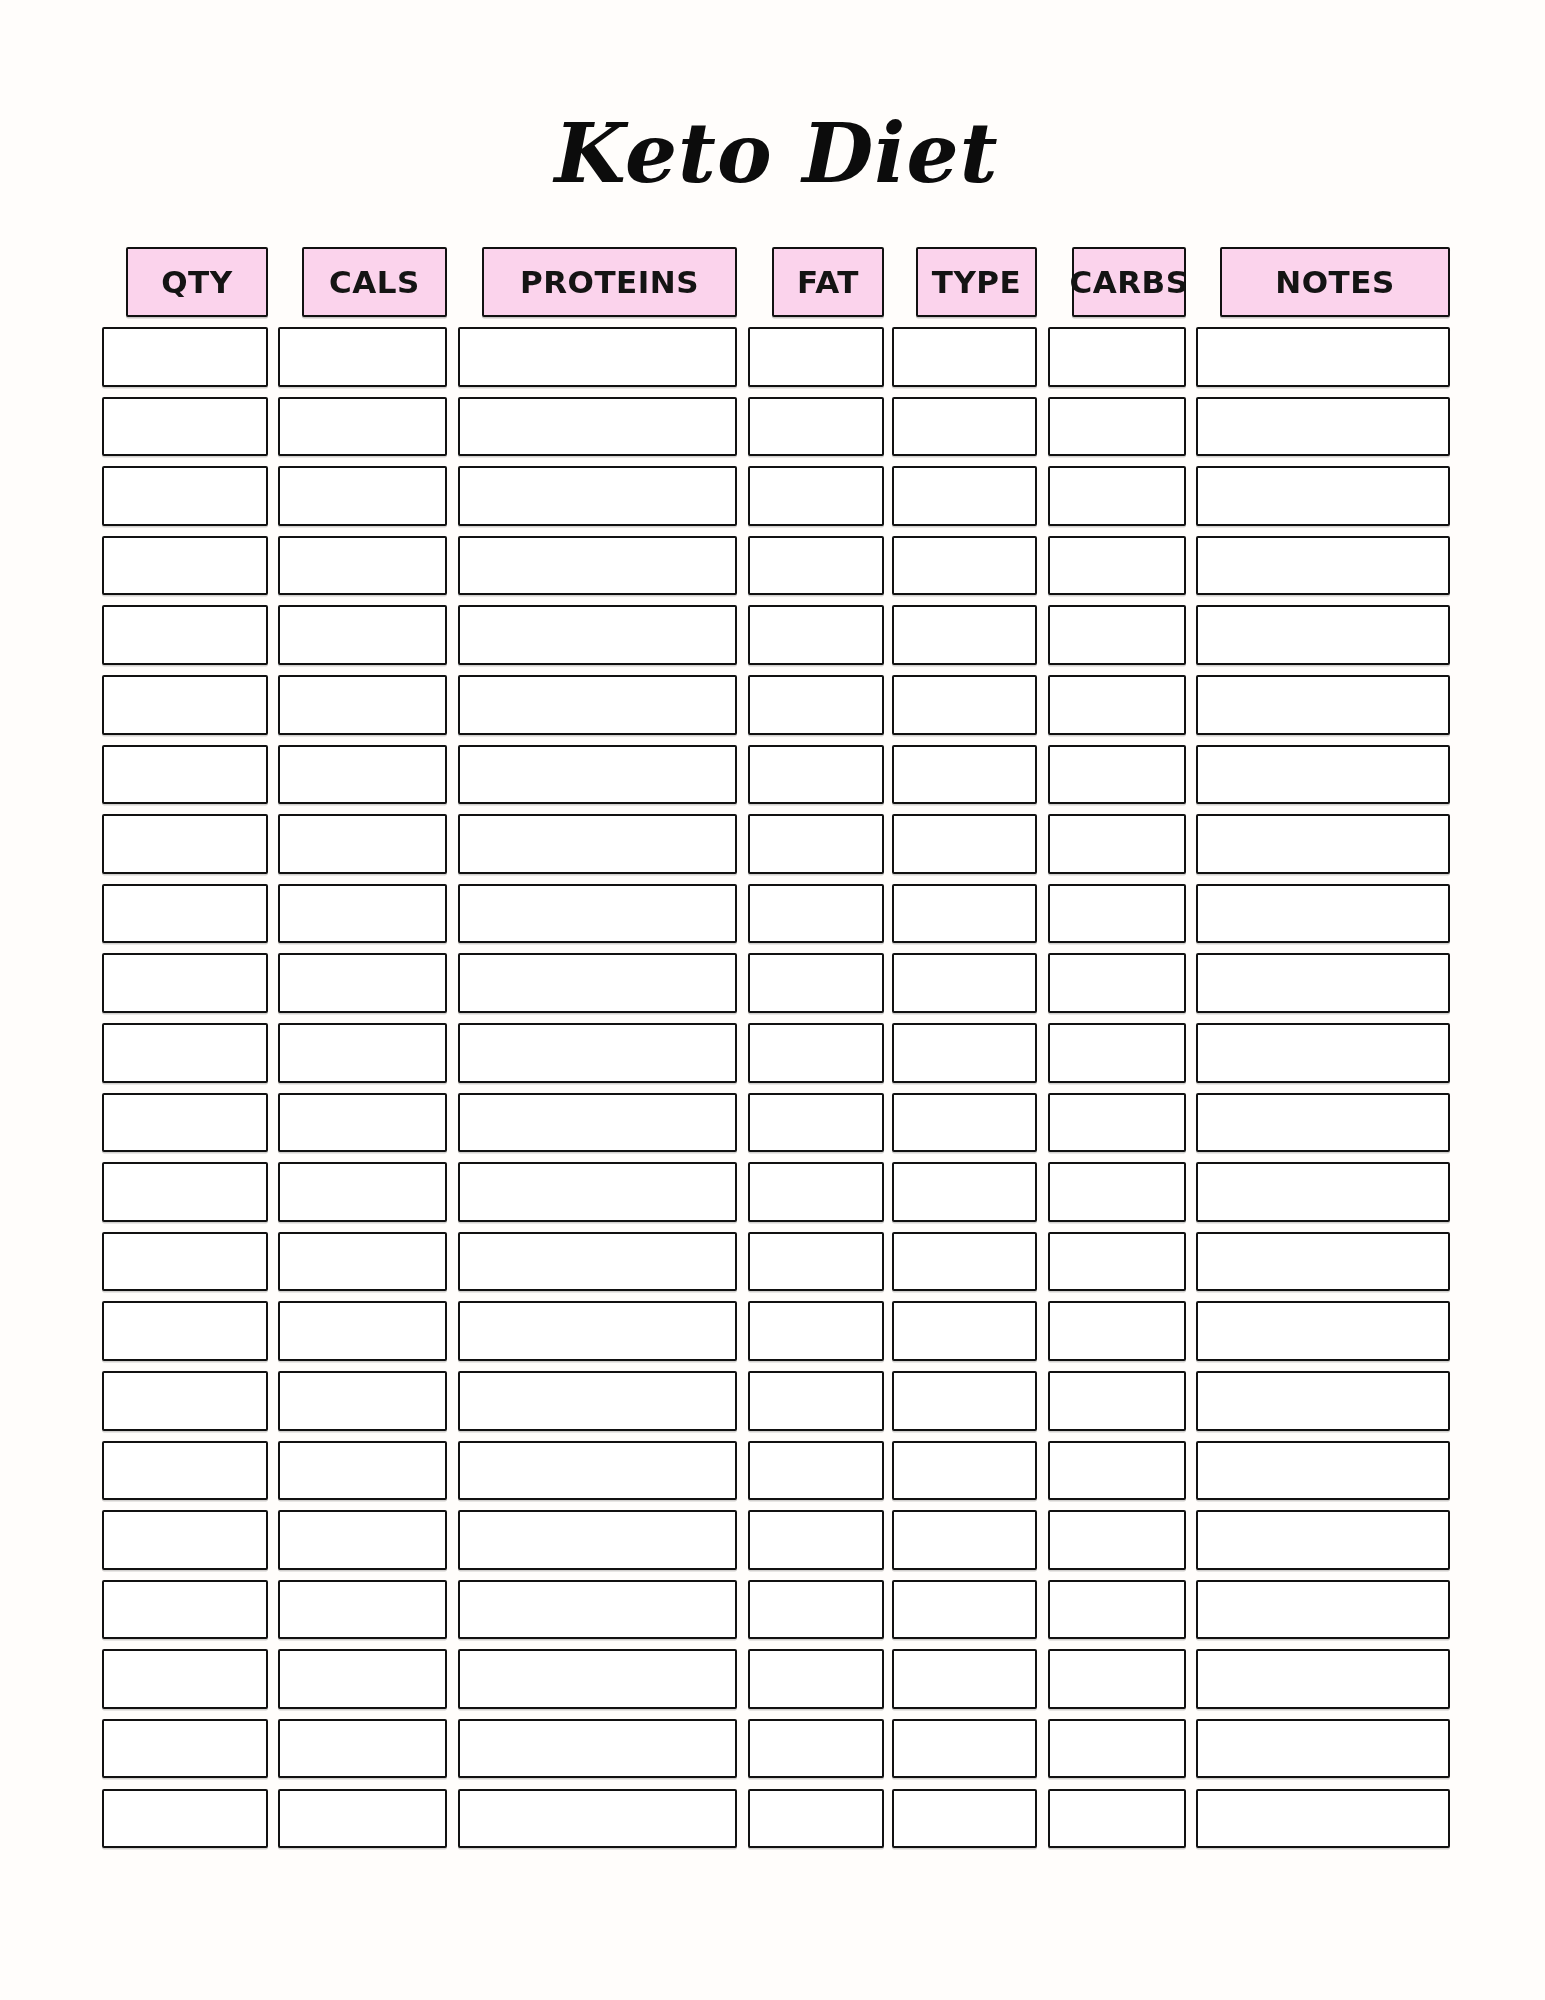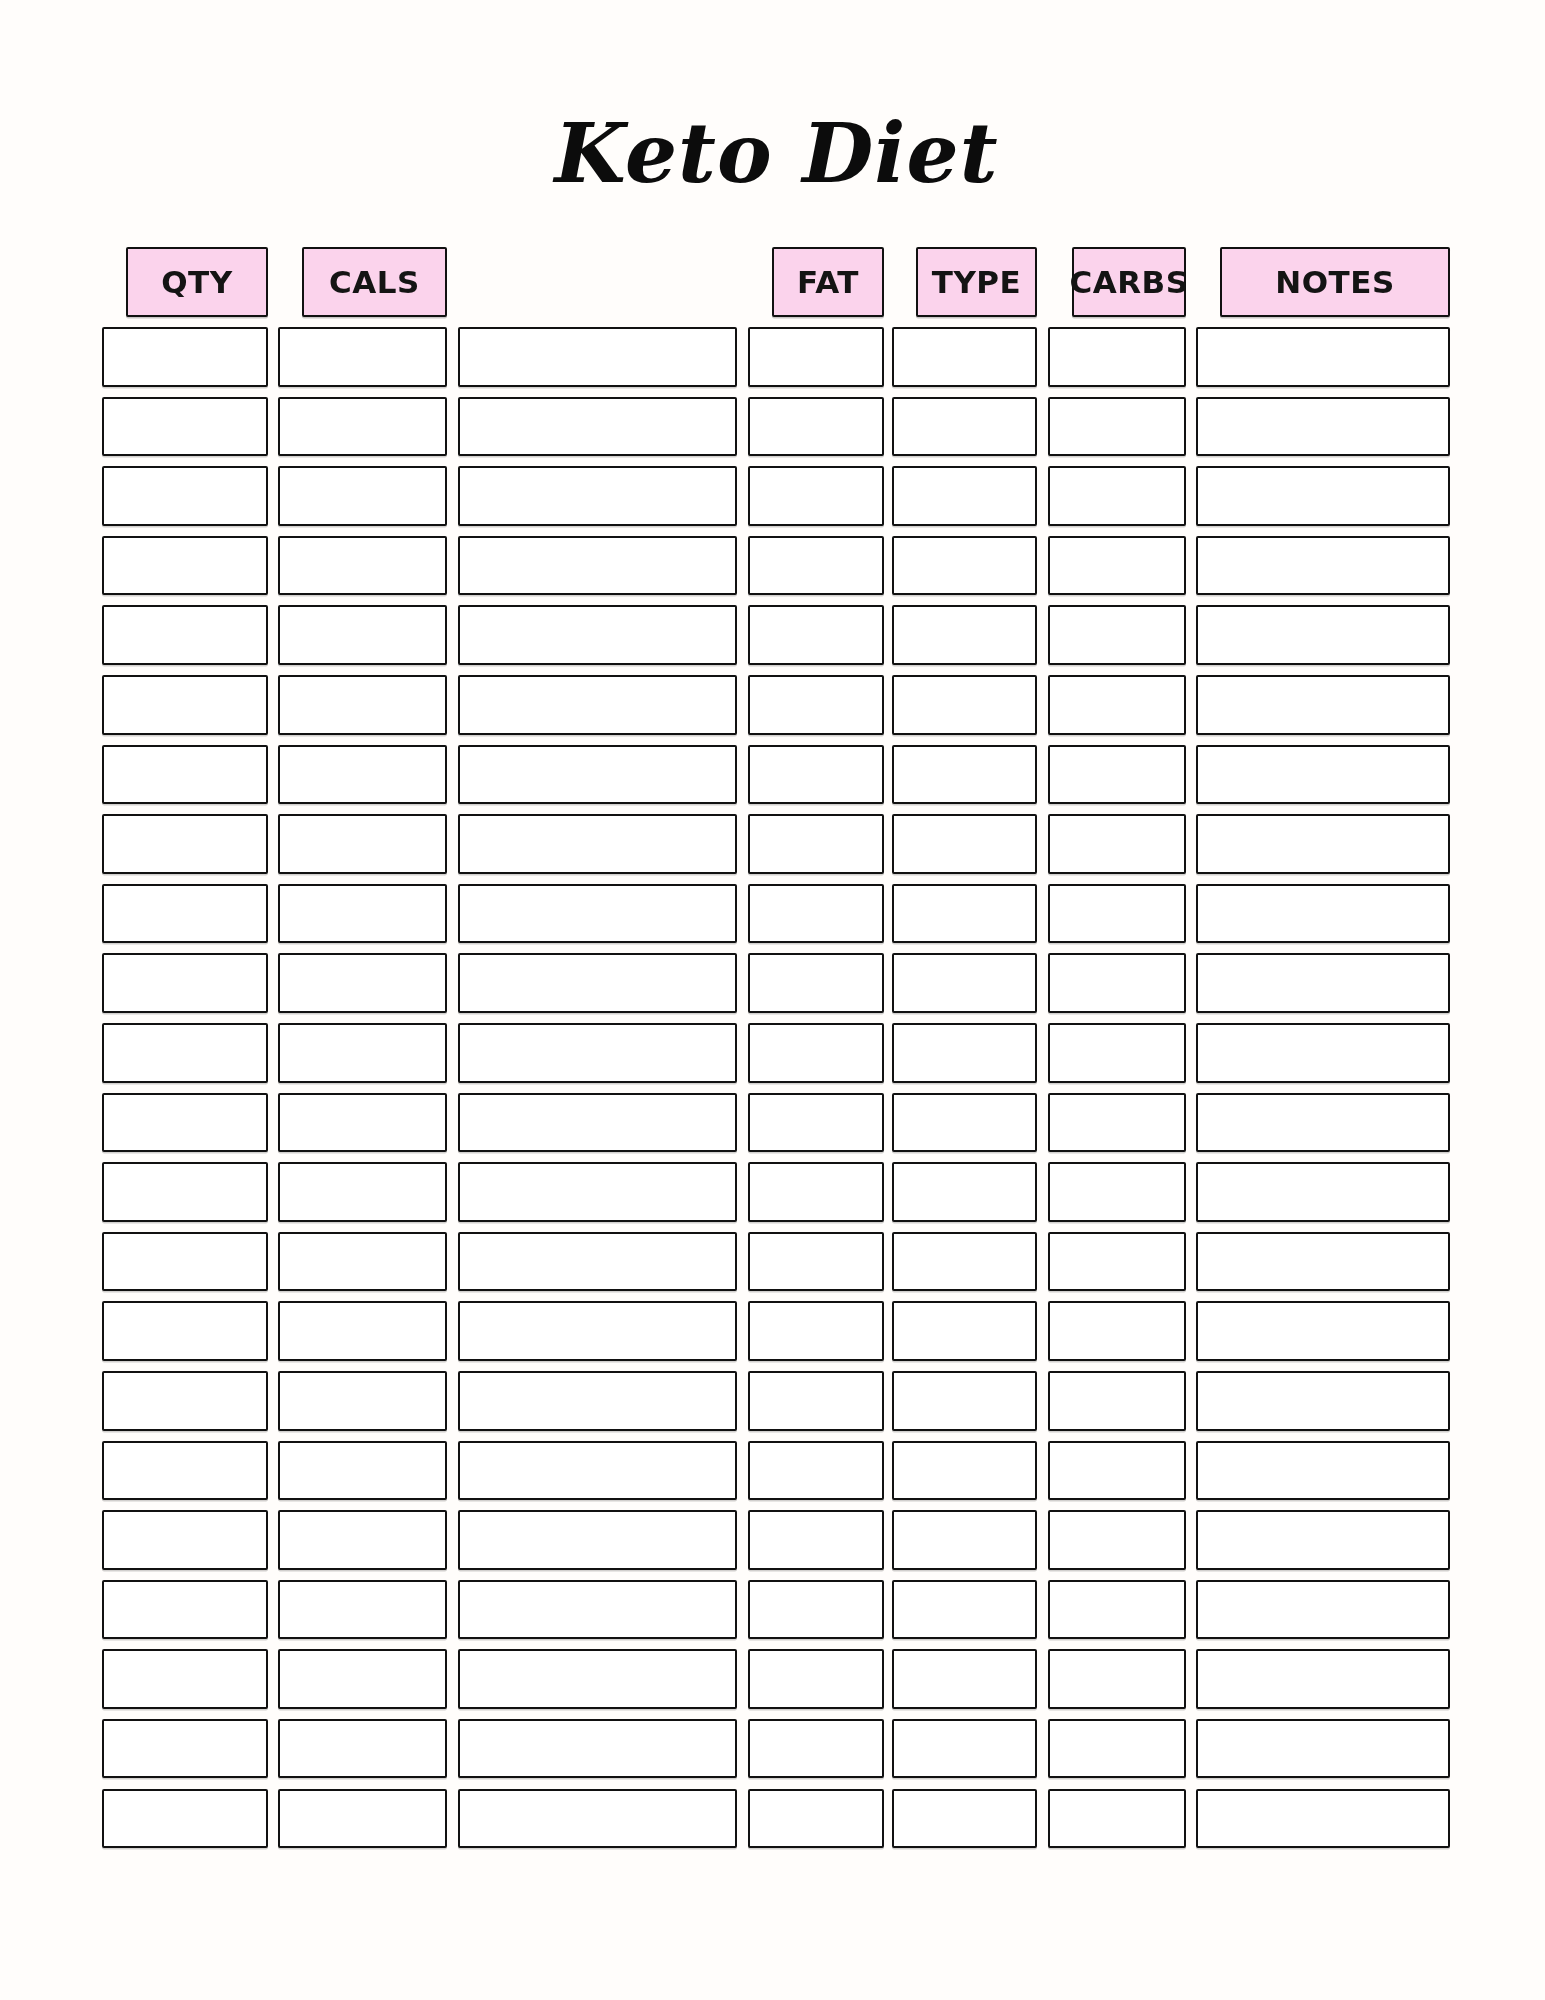--- a/index.html
+++ b/index.html
@@ -81,20 +81,21 @@
 </head>
 <body>
 
 <header class="title-row">
   <span class="title-script">Keto Diet</span>
 </header>
 
 <div class="sheet">
   <div class="hcell" style="grid-column:1">QTY</div>
   <div class="hcell" style="grid-column:3">CALS</div>
+  <div class="hcell" style="grid-column:5">PROTEINS</div>
   <div class="hcell" style="grid-column:7">FAT</div>
   <div class="hcell" style="grid-column:9">TYPE</div>
   <div class="hcell" style="grid-column:11">CARBS</div>
   <div class="hcell" style="grid-column:13">NOTES</div>
 <div class="cell" style="grid-area: 2 / 1;"></div>
     <div class="cell" style="grid-area: 2 / 3;"></div>
     <div class="cell" style="grid-area: 2 / 5;"></div>
     <div class="cell" style="grid-area: 2 / 7;"></div>
     <div class="cell" style="grid-area: 2 / 9;"></div>
     <div class="cell" style="grid-area: 2 / 11;"></div>

